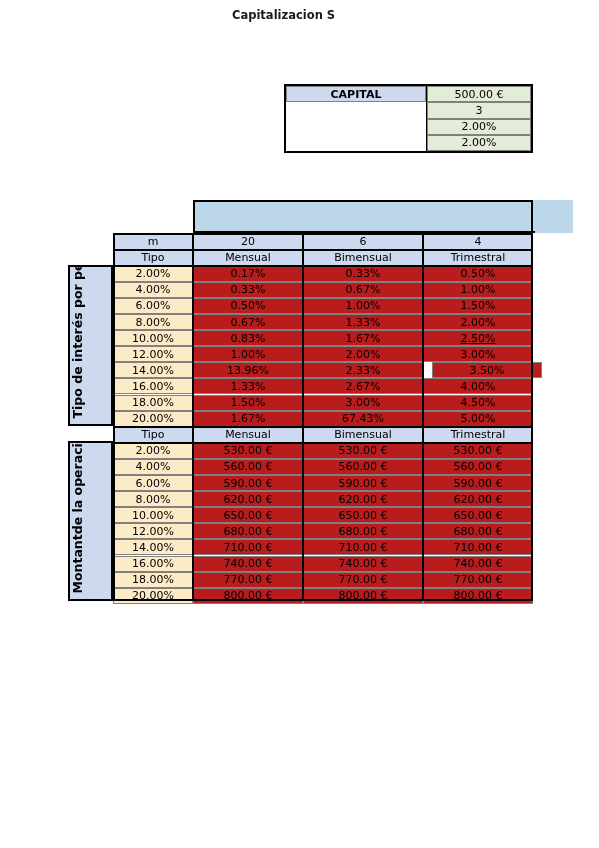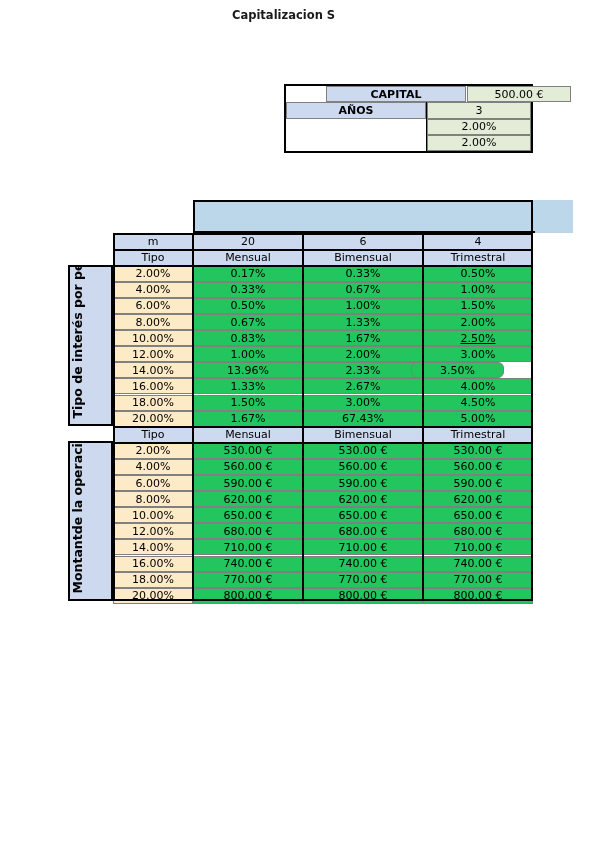--- a/index.html
+++ b/index.html
@@ -22,21 +22,21 @@
     display: flex;
     align-items: center;
     justify-content: center;
     font-size: 11px;
     color: #000000;
     white-space: nowrap;
     overflow: hidden;
   }
 
   .c-blue   { background: #ccd9ef; }
-  .c-green  { background: #22c55e; }
+  .c-green  { background: #b91c1c; }
   .c-orange { background: #fdeac7; }
 
   .b-thin-all  { border: 1px solid #808080; }
 
   
   #params-table {
     position: absolute;
     left: 284px;
     top: 84px;
     width: 249px;
@@ -157,26 +157,25 @@
 
   
   .vsep { position: absolute; width: 2px; background: #000000; }
   .hsep { position: absolute; height: 2px; background: #000000; }
 </style>
 </head>
 <body>
 
 <div id="params-table">
   <div id="params-divider"></div>
-<div class="prow" style="top: 0px; margin-left: 40px;">
+<div class="prow" style="top: 0px;">
       <div class="pname">CAPITAL</div>
       <div class="pval">500.00 €</div>
     </div>
     <div class="prow" style="top: 16.25px;">
-      <div class="pname">AÑOS</div>
       <div class="pval">3</div>
     </div>
     <div class="prow" style="top: 32.5px;">
       <div class="pval">2.00%</div>
     </div>
     <div class="prow" style="top: 48.75px;">
       <div class="pval">2.00%</div>
     </div>
   </div>
 
@@ -223,21 +222,21 @@
       <div class="cell c-green b-thin-all" style="left: 193px; top: 330.1px; width: 110px; height: 16.1px;">0.83%</div>
       <div class="cell c-green b-thin-all" style="left: 303px; top: 330.1px; width: 120px; height: 16.1px;">1.67%</div>
       <div class="cell c-green b-thin-all" style="left: 423px; top: 330.1px; width: 110px; height: 16.1px; text-decoration: underline;">2.50%</div>
       <div class="cell c-orange b-thin-all" style="left: 113px; top: 346.2px; width: 80px; height: 16.1px;">12.00%</div>
       <div class="cell c-green b-thin-all" style="left: 193px; top: 346.2px; width: 110px; height: 16.1px;">1.00%</div>
       <div class="cell c-green b-thin-all" style="left: 303px; top: 346.2px; width: 120px; height: 16.1px;">2.00%</div>
       <div class="cell c-green b-thin-all" style="left: 423px; top: 346.2px; width: 110px; height: 16.1px;">3.00%</div>
       <div class="cell c-orange b-thin-all" style="left: 113px; top: 362.3px; width: 80px; height: 16.1px;">14.00%</div>
       <div class="cell c-green b-thin-all" style="left: 193px; top: 362.3px; width: 110px; height: 16.1px;">13.96%</div>
       <div class="cell c-green b-thin-all" style="left: 303px; top: 362.3px; width: 120px; height: 16.1px;">2.33%</div>
-      <div class="cell c-green b-thin-all" style="left: 411px; top: 362.3px; width: 93px; height: 16.1px; border-radius: 6px;">3.50%</div>
+      <div class="cell c-green b-thin-all" style="left: 432px; top: 362.3px; width: 110px; height: 16.1px;">3.50%</div>
       <div class="cell c-orange b-thin-all" style="left: 113px; top: 378.4px; width: 80px; height: 16.1px;">16.00%</div>
       <div class="cell c-green b-thin-all" style="left: 193px; top: 378.4px; width: 110px; height: 16.1px;">1.33%</div>
       <div class="cell c-green b-thin-all" style="left: 303px; top: 378.4px; width: 120px; height: 16.1px;">2.67%</div>
       <div class="cell c-green b-thin-all" style="left: 423px; top: 378.4px; width: 110px; height: 16.1px;">4.00%</div>
       <div class="cell c-orange b-thin-all" style="left: 113px; top: 394.5px; width: 80px; height: 16.1px;">18.00%</div>
       <div class="cell c-green b-thin-all" style="left: 193px; top: 394.5px; width: 110px; height: 16.1px;">1.50%</div>
       <div class="cell c-green b-thin-all" style="left: 303px; top: 394.5px; width: 120px; height: 16.1px;">3.00%</div>
       <div class="cell c-green b-thin-all" style="left: 423px; top: 394.5px; width: 110px; height: 16.1px;">4.50%</div>
       <div class="cell c-orange b-thin-all" style="left: 113px; top: 410.6px; width: 80px; height: 16.1px;">20.00%</div>
       <div class="cell c-green b-thin-all" style="left: 193px; top: 410.6px; width: 110px; height: 16.1px;">1.67%</div>

